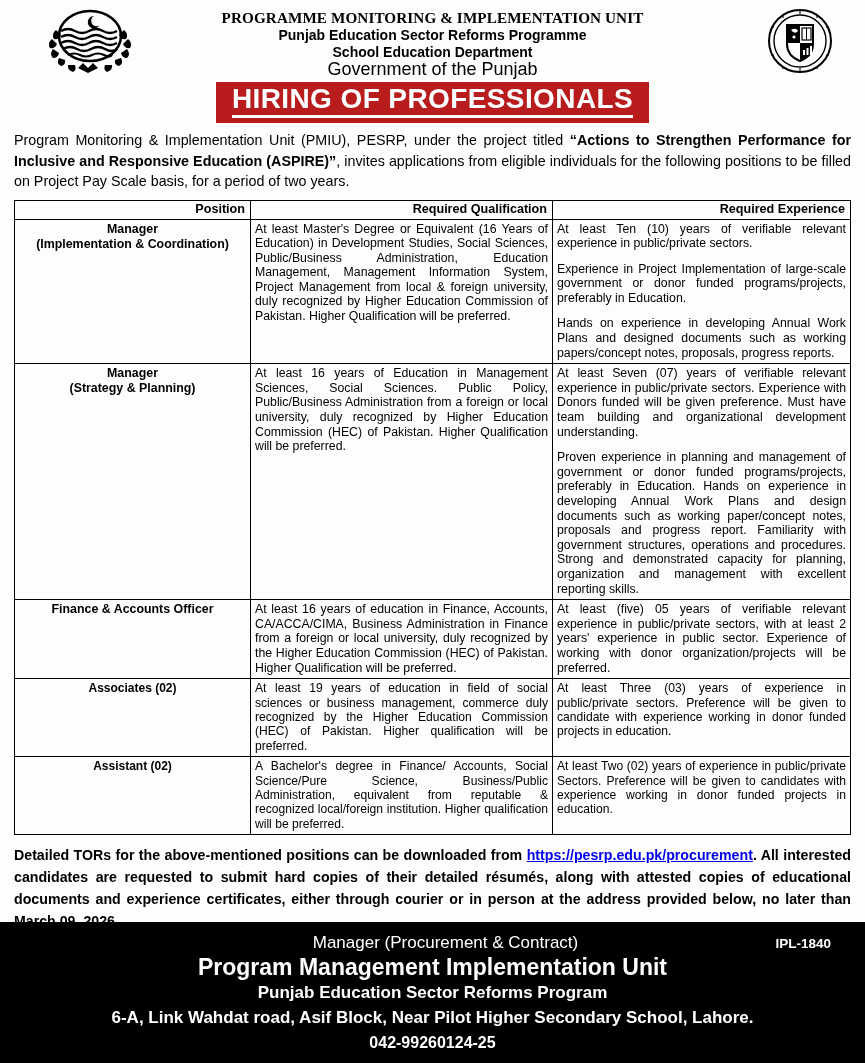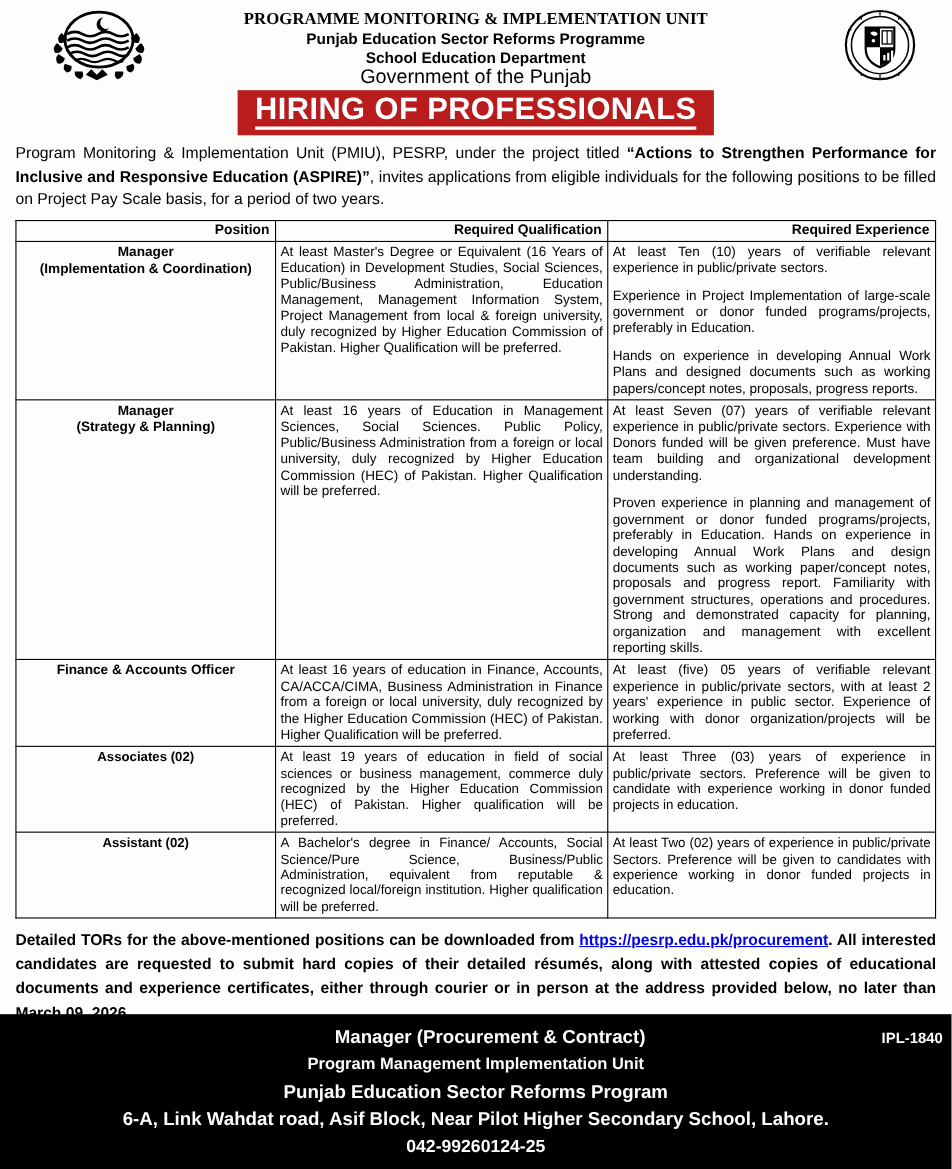--- a/index.html
+++ b/index.html
@@ -172,47 +172,47 @@
     left: 0;
     right: 0;
     bottom: 0;
     height: 141px;
     text-align: center;
     padding-top: 8px;
     box-sizing: border-box;
   }
   .footer .f1 {
     font-size: 17px;
-    font-weight: bold;
+    font-weight: normal;
     line-height: 25px;
     padding-left: 26px;
   }
   .footer .f2 {
-    font-size: 15px;
+    font-size: 23px;
     font-weight: bold;
     line-height: 25px;
   }
   .footer .f3 {
     font-size: 17px;
     font-weight: bold;
     line-height: 25px;
   }
   .footer .f4 {
     font-size: 17px;
     font-weight: bold;
     line-height: 26px;
   }
   .footer .f5 {
     font-size: 16px;
     font-weight: bold;
     line-height: 24px;
   }
   .ref-code {
     position: absolute;
-    right: 8px;
+    right: 34px;
     top: 14px;
     font-size: 13.5px;
     font-weight: bold;
     color: #ffffff;
   }
 </style>
 </head>
 <body>
 
 <div class="page">

